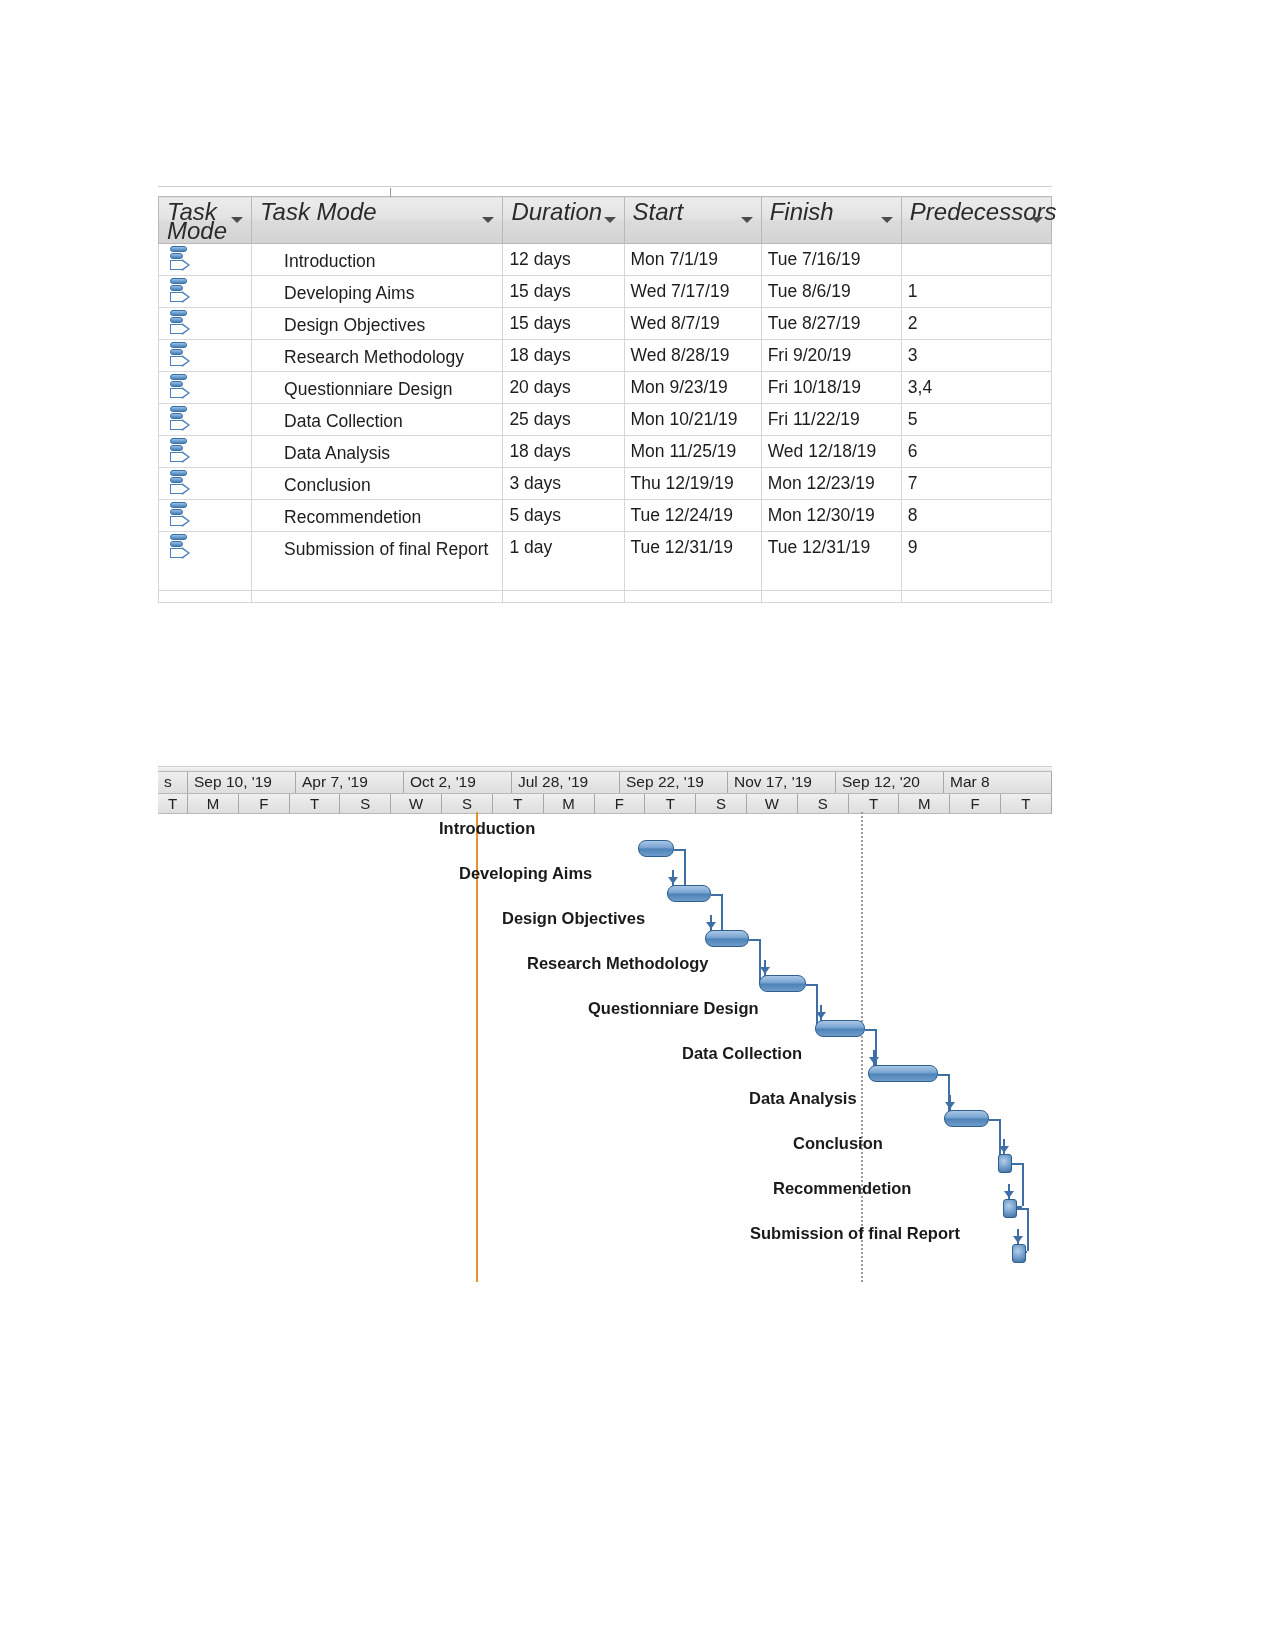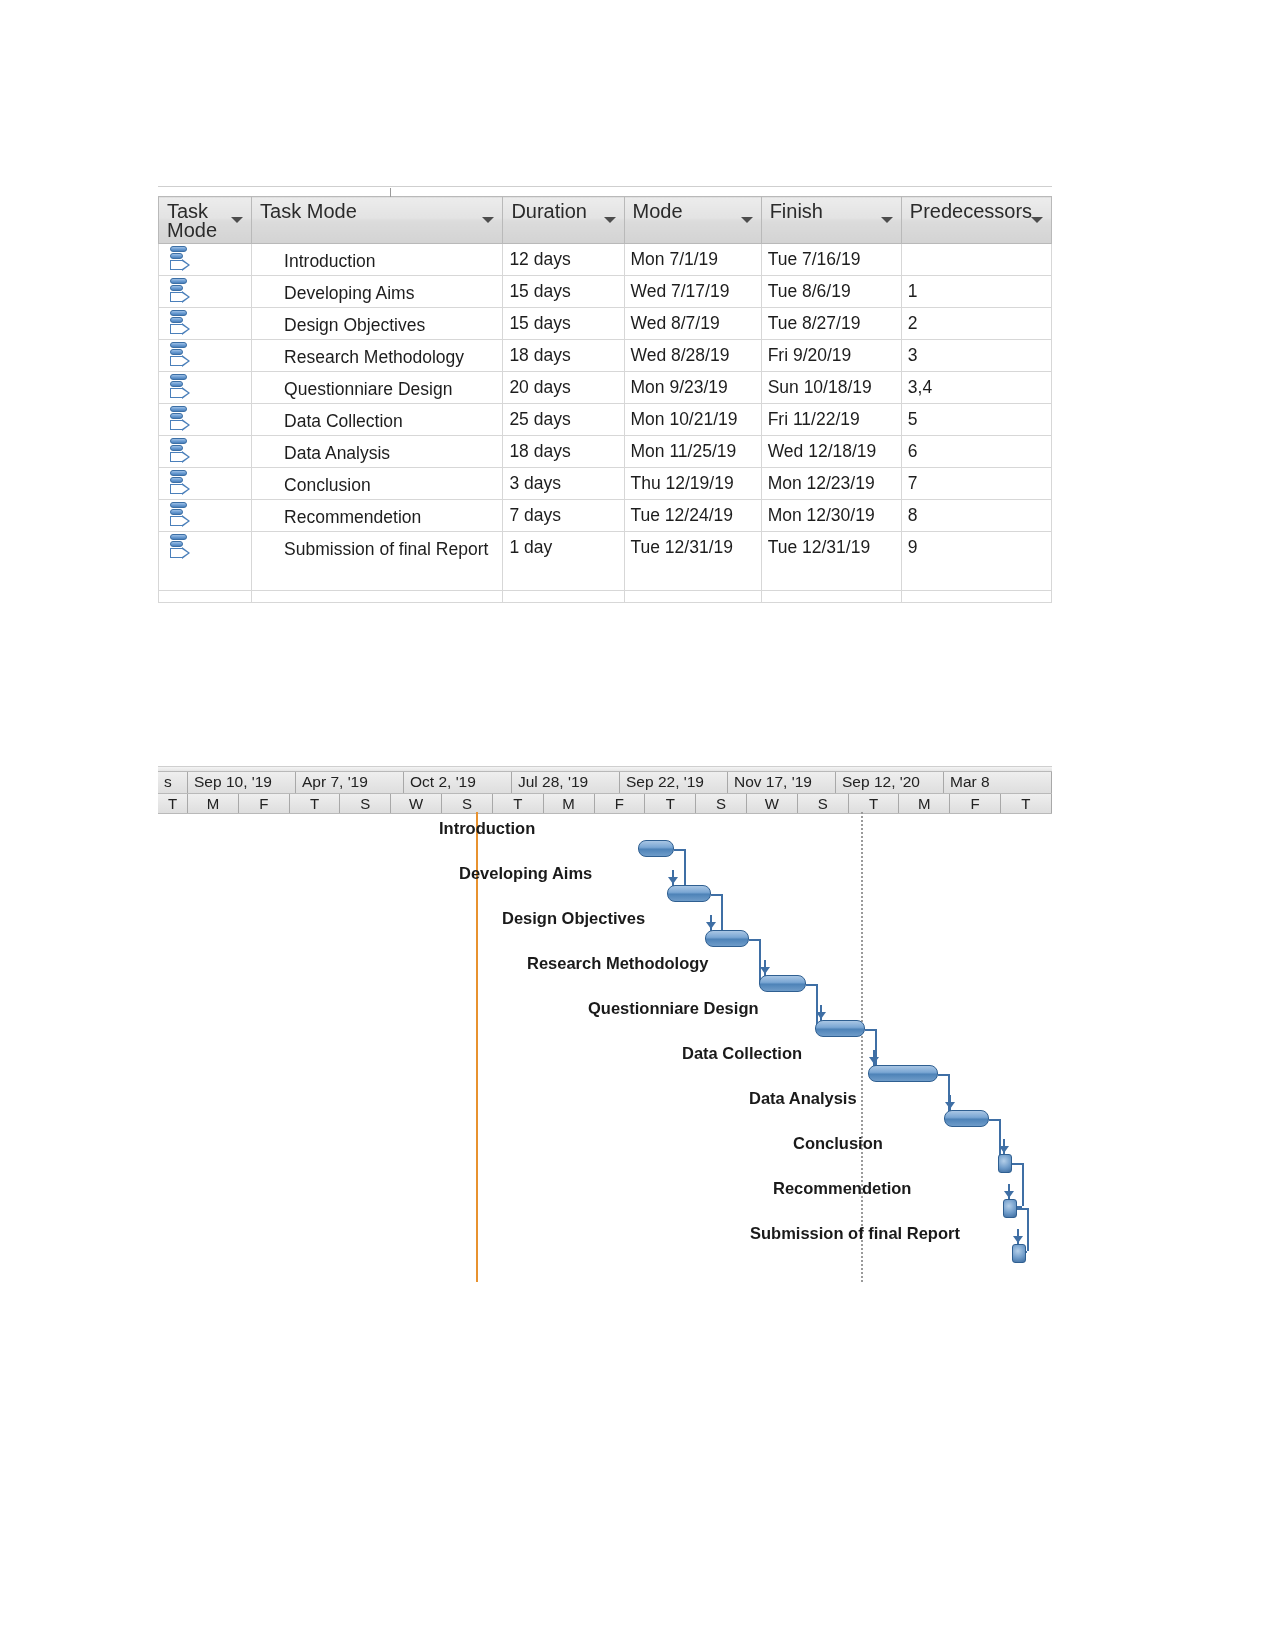--- a/index.html
+++ b/index.html
@@ -12,21 +12,21 @@
 
   
   .table-wrap{position:absolute;left:158px;top:196px;width:894px;}
   .tbl{border-collapse:collapse;table-layout:fixed;width:894px;
        border:1px solid #b6b6b6;background:#fff;}
   .tbl td,.tbl th{border:1px solid #d7d7d7;padding:0;vertical-align:top;}
   .tbl th{
     background:linear-gradient(to bottom,#ececec 0%,#e3e3e3 45%,#dcdcdc 50%,#d3d3d3 100%);
     border:1px solid #b9b9b9;
     height:46px;position:relative;text-align:left;font-weight:normal;
-    color:#2b2b2b;font-size:20px;
+    color:#2b2b2b;font-size:24px;font-style:italic;
   }
   .th-inner{padding:5px 22px 0 8px;line-height:19px;}
   .th-finish{
     background:linear-gradient(to bottom,#fde08a 0%,#fdd96e 45%,#fdd35a 52%,#f7c93f 100%);
     border:1px solid #c9a53b;
   }
   .filter-arrow{
     position:absolute;right:8px;top:20px;width:0;height:0;
     border-left:6px solid transparent;border-right:6px solid transparent;
     border-top:6px solid #4d4d4d;
@@ -127,21 +127,21 @@
           </th>
           <th>
             <div class="th-inner">Task Mode</div>
             <span class="filter-arrow"></span>
           </th>
           <th>
             <div class="th-inner">Duration</div>
             <span class="filter-arrow"></span>
           </th>
           <th>
-            <div class="th-inner">Mode</div>
+            <div class="th-inner">Start</div>
             <span class="filter-arrow"></span>
           </th>
           <th class="th-finish">
             <div class="th-inner">Finish</div>
             <span class="filter-arrow"></span>
           </th>
           <th>
             <div class="th-inner">Predecessors</div>
             <span class="filter-arrow"></span>
           </th>
@@ -260,21 +260,21 @@
             <td>
               <div class="cell cell-name">Questionniare Design</div>
             </td>
             <td>
               <div class="cell ">20 days</div>
             </td>
             <td>
               <div class="cell ">Mon 9/23/19</div>
             </td>
             <td>
-              <div class="cell ">Sun 10/18/19</div>
+              <div class="cell ">Fri 10/18/19</div>
             </td>
             <td>
               <div class="cell ">3,4</div>
             </td>
           </tr>
           <tr class="">
             <td>
               <div class="mode-icon">
                 <span class="bar1"></span>
                 <span class="bar2"></span>
@@ -354,21 +354,21 @@
                 <span class="bar1"></span>
                 <span class="bar2"></span>
                 <span class="arrow"></span>
                 <span class="arrowhead"></span>
               </div>
             </td>
             <td>
               <div class="cell cell-name">Recommendetion</div>
             </td>
             <td>
-              <div class="cell ">7 days</div>
+              <div class="cell ">5 days</div>
             </td>
             <td>
               <div class="cell ">Tue 12/24/19</div>
             </td>
             <td>
               <div class="cell ">Mon 12/30/19</div>
             </td>
             <td>
               <div class="cell ">8</div>
             </td>

